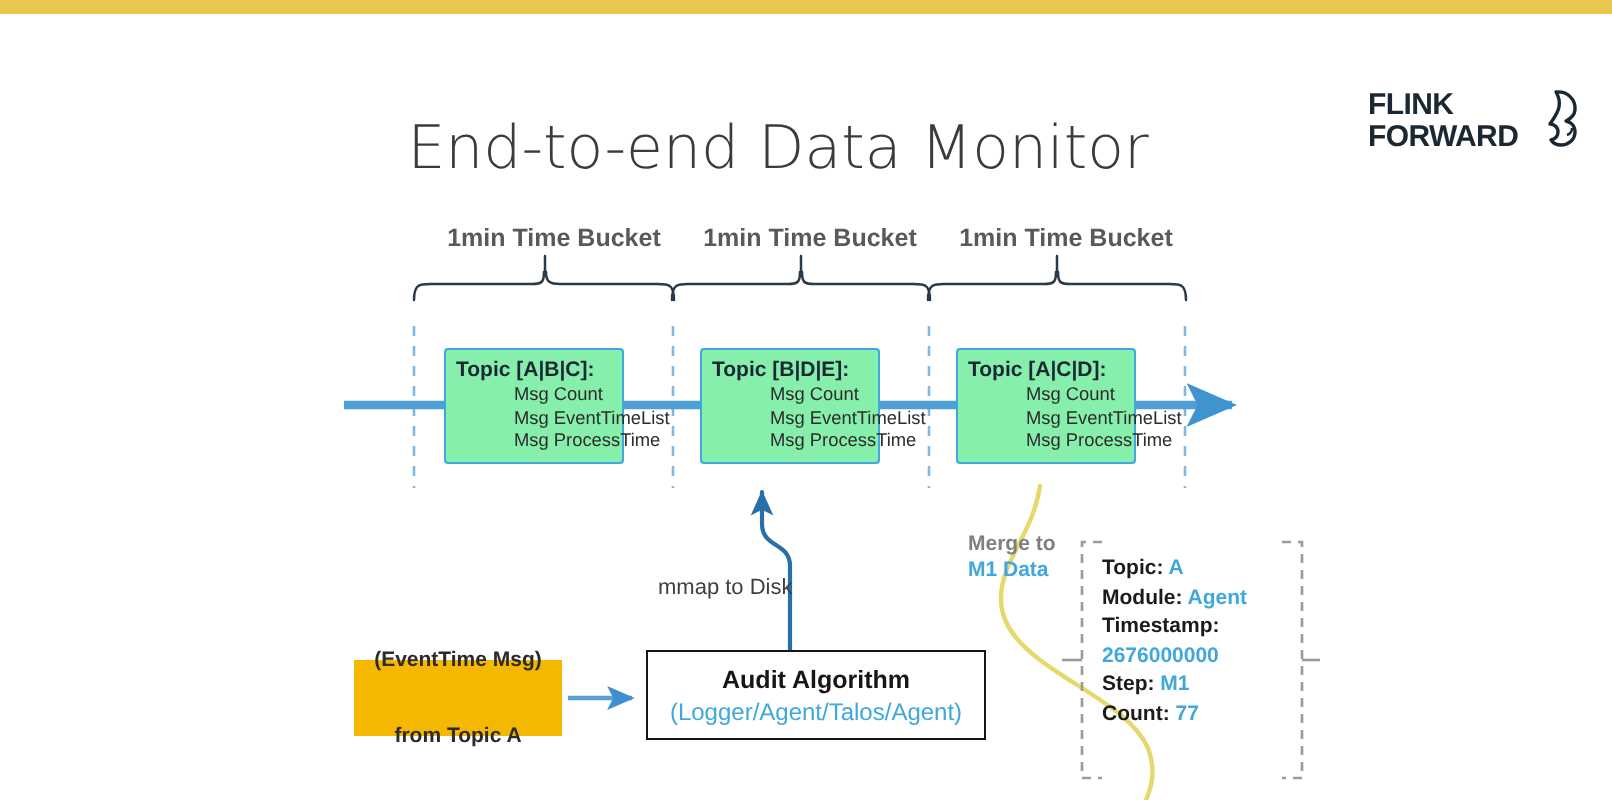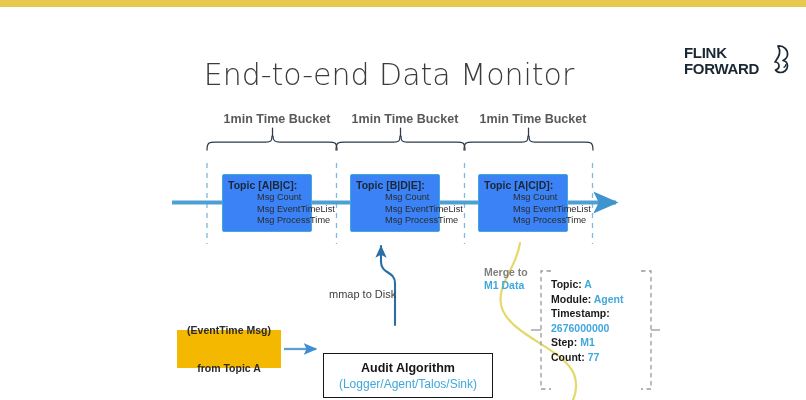--- a/index.html
+++ b/index.html
@@ -69,21 +69,21 @@
     position: absolute; left: 0; top: 0;
     width: 806px; height: 400px;
     overflow: visible;
     pointer-events: none;
   }
 
   
   .topic-box {
     position: absolute;
     width: 90px; height: 58px;
-    background: #3b82f6;
+    background: #86efac;
     border: 1.6px solid #41a8dc;
     border-radius: 2px;
     padding: 4px 0 0 5px;
   }
   .topic-title {
     font-size: 10.5px;
     font-weight: bold;
     color: #1b2733;
     line-height: 13px;
     white-space: nowrap;
@@ -137,21 +137,20 @@
   
   .audit-box {
     position: absolute; left: 323px; top: 325px;
     width: 170px; height: 45px;
     background: #ffffff;
     border: 1.8px solid #161616;
     display: flex;
     flex-direction: column;
     align-items: center;
     justify-content: center;
-    margin-top: 28px;
   }
   .audit-l1 {
     font-size: 12.5px;
     font-weight: bold;
     color: #161616;
     line-height: 16px;
     white-space: nowrap;
   }
   .audit-l2 {
     font-size: 12px;
@@ -296,21 +295,21 @@
     <div class="merge-l2">M1 Data</div>
   </div>
 
   <div class="evt-box">
     <div class="evt-line">(EventTime Msg)</div>
     <div class="evt-line">from Topic A</div>
   </div>
 
   <div class="audit-box">
     <div class="audit-l1">Audit Algorithm</div>
-    <div class="audit-l2">(Logger/Agent/Talos/Sink)</div>
+    <div class="audit-l2">(Logger/Agent/Talos/Agent)</div>
   </div>
 
   <div class="detail-panel">
     <div class="detail-row">
       <span>Topic:</span>
       <span class="detail-val">A</span>
     </div>
     <div class="detail-row">
       <span>Module:</span>
       <span class="detail-val">Agent</span>

